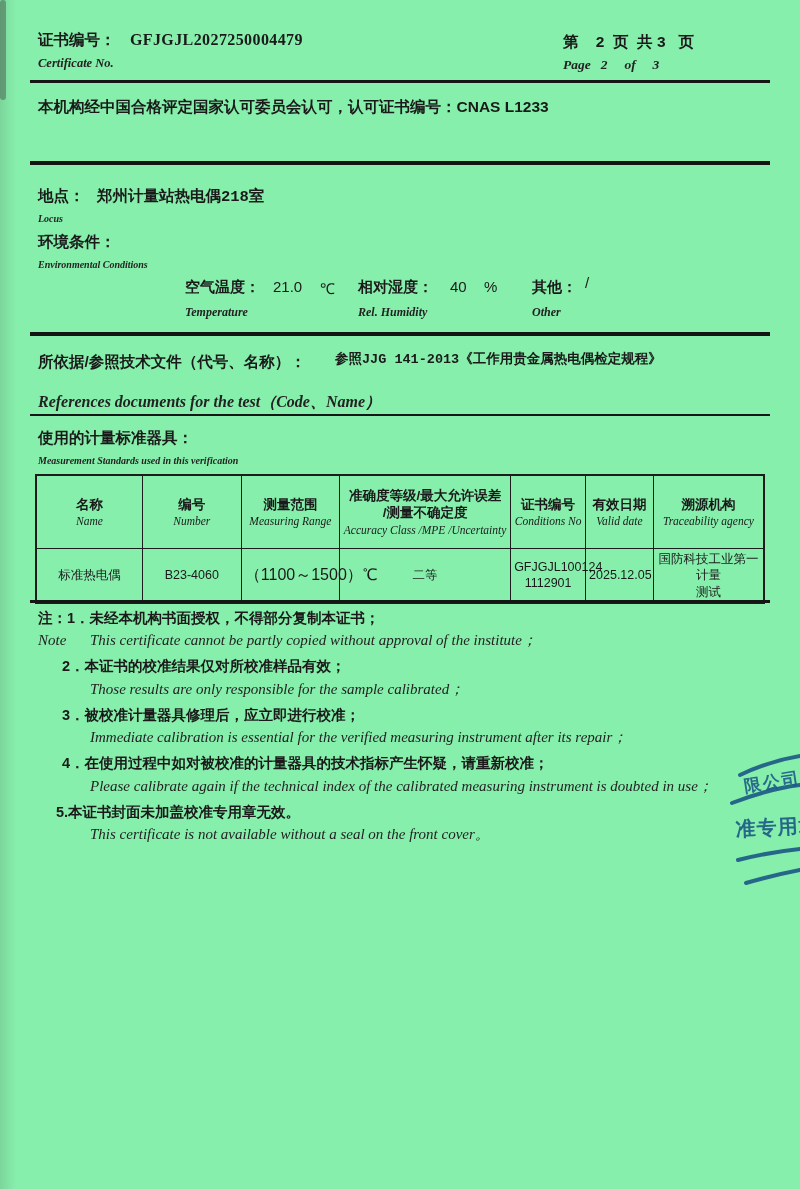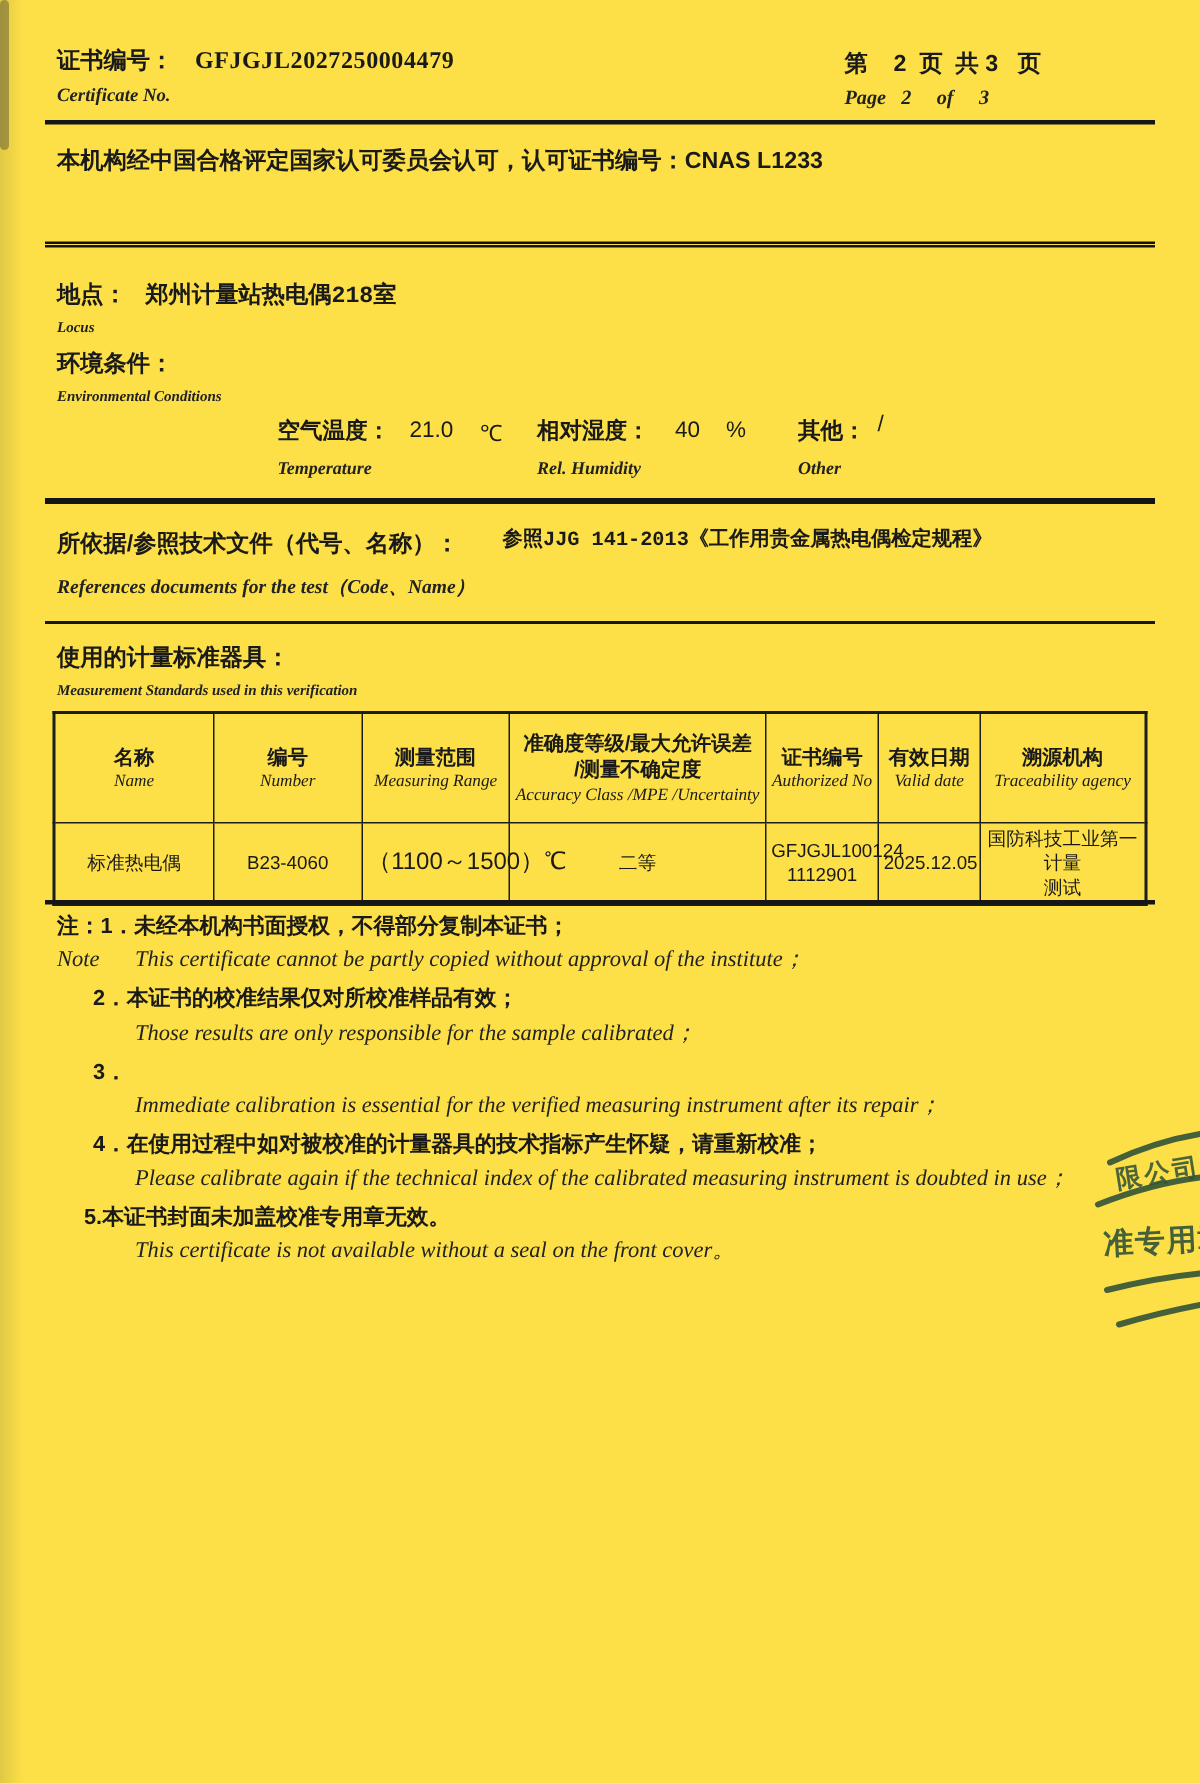--- a/index.html
+++ b/index.html
@@ -1,18 +1,18 @@
 <!DOCTYPE html>
 <html><head>
 <meta charset="utf-8">
 <style>
   html,body{margin:0;padding:0;background:#e8e8e8;}
   .page{
     position:relative;width:800px;height:1189px;margin:0 auto;
-    background:#fde047;overflow:hidden;color:#1a1a1a;
+    background:#86efac;overflow:hidden;color:#1a1a1a;
     font-family:"Liberation Sans",sans-serif;
   }
   .page::before{
     content:"";position:absolute;left:0;top:0;bottom:0;width:16px;
     background:linear-gradient(90deg,rgba(60,60,60,.14),rgba(60,60,60,0));
     pointer-events:none;z-index:5;
   }
   .smudge{position:absolute;left:0;top:170;width:6px;height:100px;background:rgba(50,50,50,.38);border-radius:3px;z-index:6;}
   .abs{position:absolute;}
   .zh{font-family:"Liberation Sans",sans-serif;}
@@ -119,21 +119,21 @@
 
     <span class="env-item zh sb" style="left:532px;">其他：</span>
     <span class="env-item" style="left:585px;top:-4px;">/</span>
     <span class="env-en en b" style="left:532px;">Other</span>
   </div>
 
   <div class="rule dbl" style="top:332px;"></div>
 
   <div class="abs" style="left:38px;top:352px;">
     <div class="zh b sec-zh">所依据/参照技术文件（代号、名称）：</div>
-    <div class="en b" style="font-size:13px;margin-top:9px;">References documents for the test（Code、Name）</div>
+    <div class="en b" style="font-size:16px;margin-top:19px;">References documents for the test（Code、Name）</div>
   </div>
   <div class="abs zh sb" style="left:335px;top:350px;width:430px;font-size:13.5px;">参照JJG 141-2013《工作用贵金属热电偶检定规程》</div>
 
   <div class="rule thin" style="top:414px;"></div>
 
   <div class="abs" style="left:38px;top:428px;">
     <div class="zh b sec-zh">使用的计量标准器具：</div>
     <div class="en b sec-en">Measurement Standards used in this verification</div>
   </div>
 
@@ -161,21 +161,21 @@
             <div class="th-zh zh">测量范围</div>
             <div class="th-en">Measuring Range</div>
           </th>
         <th>
             <div class="th-zh zh">准确度等级/最大允许误差
 /测量不确定度</div>
             <div class="th-en">Accuracy Class /MPE /Uncertainty</div>
           </th>
         <th>
             <div class="th-zh zh">证书编号</div>
-            <div class="th-en">Authorized No</div>
+            <div class="th-en">Conditions No</div>
           </th>
         <th>
             <div class="th-zh zh">有效日期</div>
             <div class="th-en">Valid date</div>
           </th>
         <th>
             <div class="th-zh zh">溯源机构</div>
             <div class="th-en">Traceability agency</div>
           </th>
       </tr>
@@ -209,20 +209,21 @@
     </div>
 
     <div class="note-zh zh ind1">
       <span class="note-label">2．</span>
       <span>本证书的校准结果仅对所校准样品有效；</span>
     </div>
     <div class="note-en en inden">Those results are only responsible for the sample calibrated；</div>
 
     <div class="note-zh zh ind1">
       <span class="note-label">3．</span>
+      <span>被校准计量器具修理后，应立即进行校准；</span>
     </div>
     <div class="note-en en inden">Immediate calibration is essential for the verified measuring instrument after its repair；</div>
 
     <div class="note-zh zh ind1">
       <span class="note-label">4．</span>
       <span>在使用过程中如对被校准的计量器具的技术指标产生怀疑，请重新校准；</span>
     </div>
     <div class="note-en en inden">Please calibrate again if the technical index of the calibrated measuring instrument is doubted in use；</div>
 
     <div class="note-zh zh ind5">

